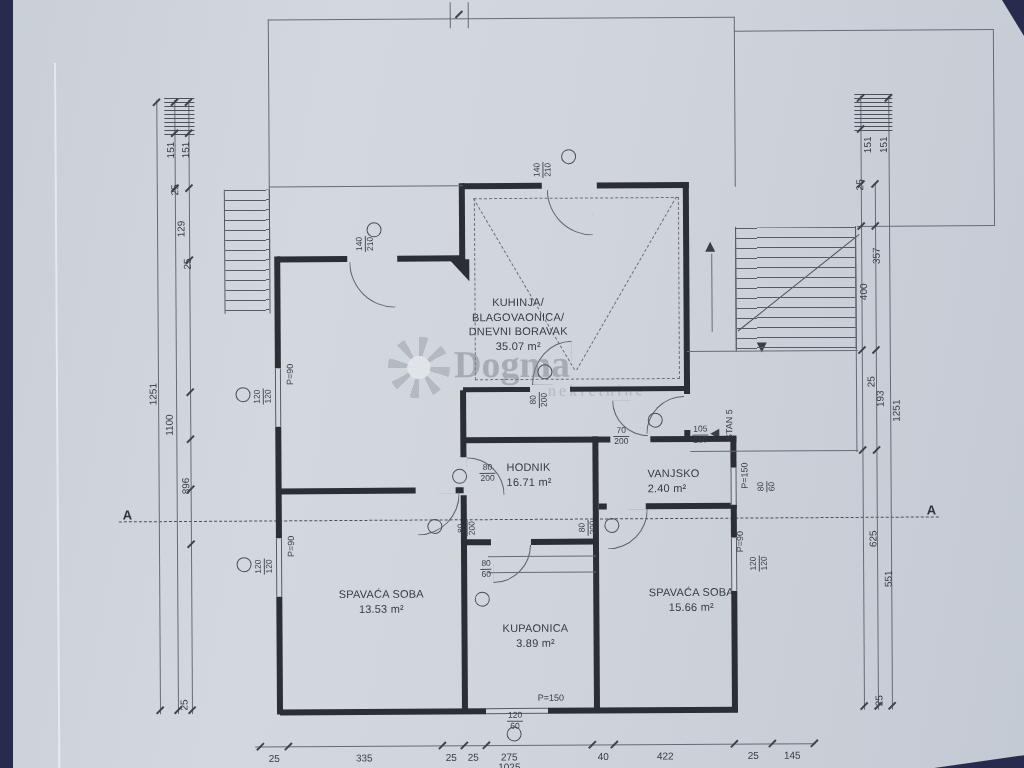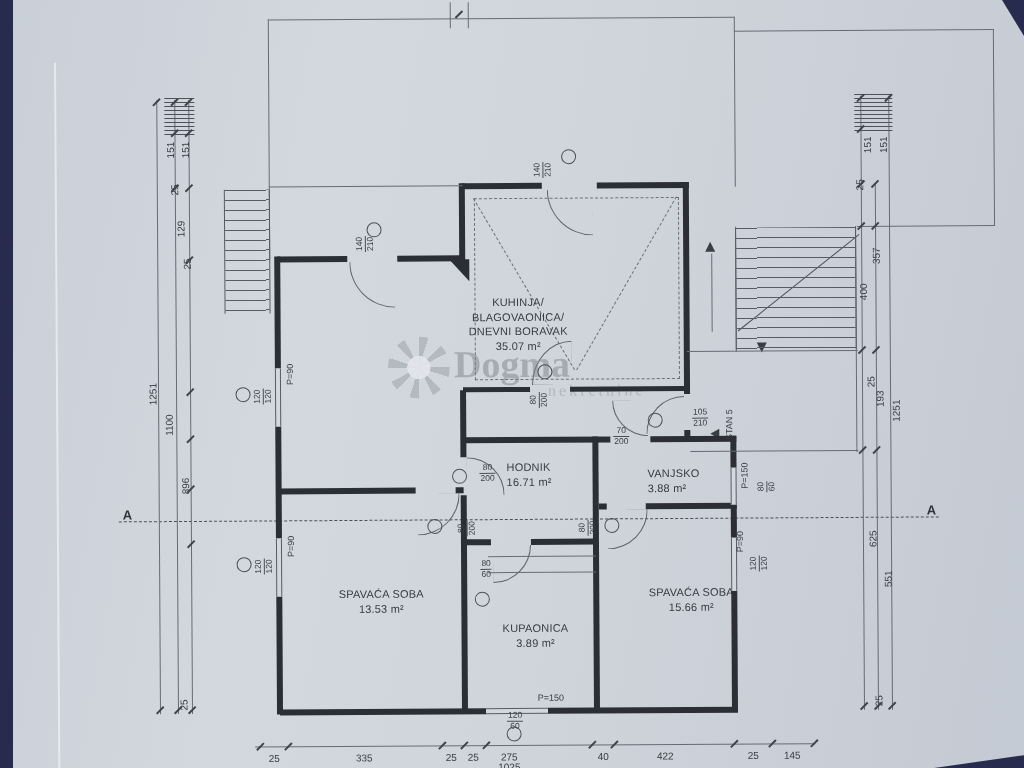--- a/index.html
+++ b/index.html
@@ -79,21 +79,21 @@
       <span>BLAGOVAONICA/</span>
       <span>DNEVNI BORAVAK</span>
       <span>35.07 m²</span>
     </div>
     <div class="room-label" style="left:506px;top:460px;width:74px;text-align:left;">
       <span>HODNIK</span>
       <span>16.71 m²</span>
     </div>
     <div class="room-label" style="left:647px;top:467px;width:70px;text-align:left;">
       <span>VANJSKO</span>
-      <span>3.88 m²</span>
+      <span>2.40 m²</span>
     </div>
     <div class="room-label" style="left:322px;top:586px;width:116px;text-align:center;">
       <span>SPAVAĆA SOBA</span>
       <span>13.53 m²</span>
     </div>
     <div class="room-label" style="left:488px;top:621px;width:92px;text-align:center;">
       <span>KUPAONICA</span>
       <span>3.89 m²</span>
     </div>
     <div class="room-label" style="left:632px;top:586px;width:116px;text-align:center;">
@@ -267,21 +267,21 @@
         <span class="b">200</span>
       </div>
       <div class="open-label" style="left: 487px; top: 473px; transform: translate(-50%, -50%) rotate(0deg);">
         <span class="a">80</span>
         <span class="b">200</span>
       </div>
       <div class="open-label" style="left: 621px; top: 437px; transform: translate(-50%, -50%) rotate(0deg);">
         <span class="a">70</span>
         <span class="b">200</span>
       </div>
-      <div class="open-label" style="left: 700px; top: 419px; transform: translate(-50%, -50%) rotate(0deg);">
+      <div class="open-label" style="left: 700px; top: 436px; transform: translate(-50%, -50%) rotate(0deg);">
         <span class="a">105</span>
         <span class="b">210</span>
       </div>
       <div class="open-label" style="left: 466px; top: 528px; transform: translate(-50%, -50%) rotate(-90deg);">
         <span class="a">80</span>
         <span class="b">200</span>
       </div>
       <div class="open-label" style="left: 587px; top: 528px; transform: translate(-50%, -50%) rotate(-90deg);">
         <span class="a">80</span>
         <span class="b">200</span>

